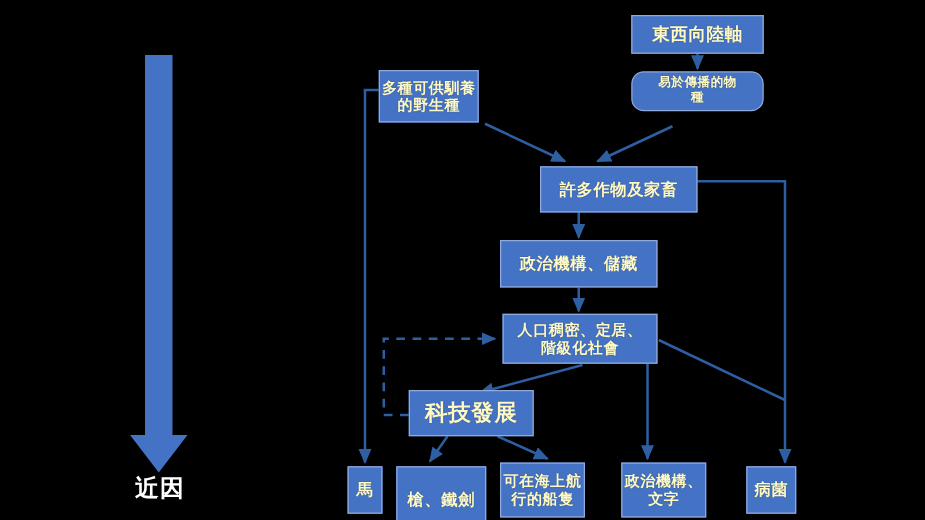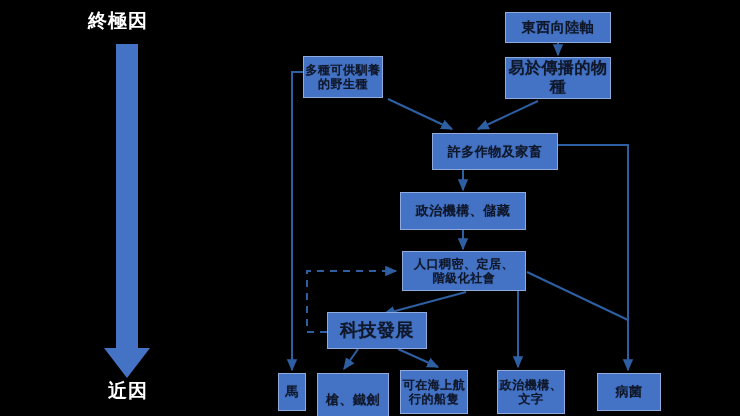--- a/index.html
+++ b/index.html
@@ -23,21 +23,21 @@
     top: 0;
     width: 740px;
     height: 416px;
     pointer-events: none;
   }
   .node {
     position: absolute;
     box-sizing: border-box;
     background: #4472C4;
     border: 1px solid #8FAADC;
-    color: #0f172a;
+    color: #fef9c3;
     font-weight: bold;
     display: flex;
     align-items: center;
     justify-content: center;
     text-align: center;
     line-height: 1.18;
     letter-spacing: 0.5px;
     white-space: pre-line;
     text-shadow: 0 0 1px rgba(0,0,0,0.35);
   }
@@ -89,35 +89,34 @@
 
     <path d="M518,291 L518,367" stroke="#2E5FA3" stroke-width="2" fill="none" marker-end="url(#ah)"></path>
 
     <path d="M527,272 L628,320" stroke="#2E5FA3" stroke-width="2" fill="none"></path>
 
     <path d="M526,145 L628,145 L628,370" stroke="#2E5FA3" stroke-width="2" fill="none" marker-end="url(#ah)"></path>
 
     <path d="M303,72 L292,72 L292,370" stroke="#2E5FA3" stroke-width="2" fill="none" marker-end="url(#ah)"></path>
   </svg>
 
-  <div class="axis-label" id="axis-top" style="left:88px; top:8px;">終極因</div>
   <div class="axis-label" id="axis-bottom" style="left:108px; top:378px;">近因</div>
 
   <div id="nodes">
       <div class="node" style="left: 505px; top: 12px; width: 106px; height: 31px; font-size: 14px;">東西向陸軸</div>
       <div class="node" style="left: 303px; top: 56px; width: 80px; height: 42px; font-size: 12px;">多種可供馴養
 的野生種</div>
-      <div class="node" style="left: 505px; top: 57px; width: 106px; height: 42px; font-size: 16px;">易於傳播的物
+      <div class="node" style="left: 505px; top: 57px; width: 106px; height: 32px; font-size: 10px; border-radius: 10px;">易於傳播的物
 種</div>
       <div class="node" style="left: 400px; top: 133px; width: 126px; height: 37px; font-size: 13px; margin-left: 32px;">許多作物及家畜</div>
       <div class="node" style="left: 400px; top: 192px; width: 126px; height: 38px; font-size: 13px;">政治機構、儲藏</div>
       <div class="node" style="left: 402px; top: 251px; width: 124px; height: 40px; font-size: 12px;">人口稠密、定居、
 階級化社會</div>
       <div class="node" style="left: 327px; top: 312px; width: 100px; height: 37px; font-size: 18px;">科技發展</div>
       <div class="node" style="left: 278px; top: 373px; width: 28px; height: 38px; font-size: 13px;">馬</div>
       <div class="node" style="left: 317px; top: 373px; width: 72px; height: 54px; font-size: 13px;">槍、鐵劍</div>
       <div class="node" style="left: 400px; top: 370px; width: 68px; height: 44px; font-size: 12px;">可在海上航
 行的船隻</div>
       <div class="node" style="left: 497px; top: 370px; width: 68px; height: 44px; font-size: 12px;">政治機構、
 文字</div>
-      <div class="node" style="left: 597px; top: 373px; width: 64px; height: 38px; font-size: 13px;">病菌</div>
+      <div class="node" style="left: 597px; top: 373px; width: 40px; height: 38px; font-size: 13px;">病菌</div>
     </div>
 </div>
 
 </body></html>

